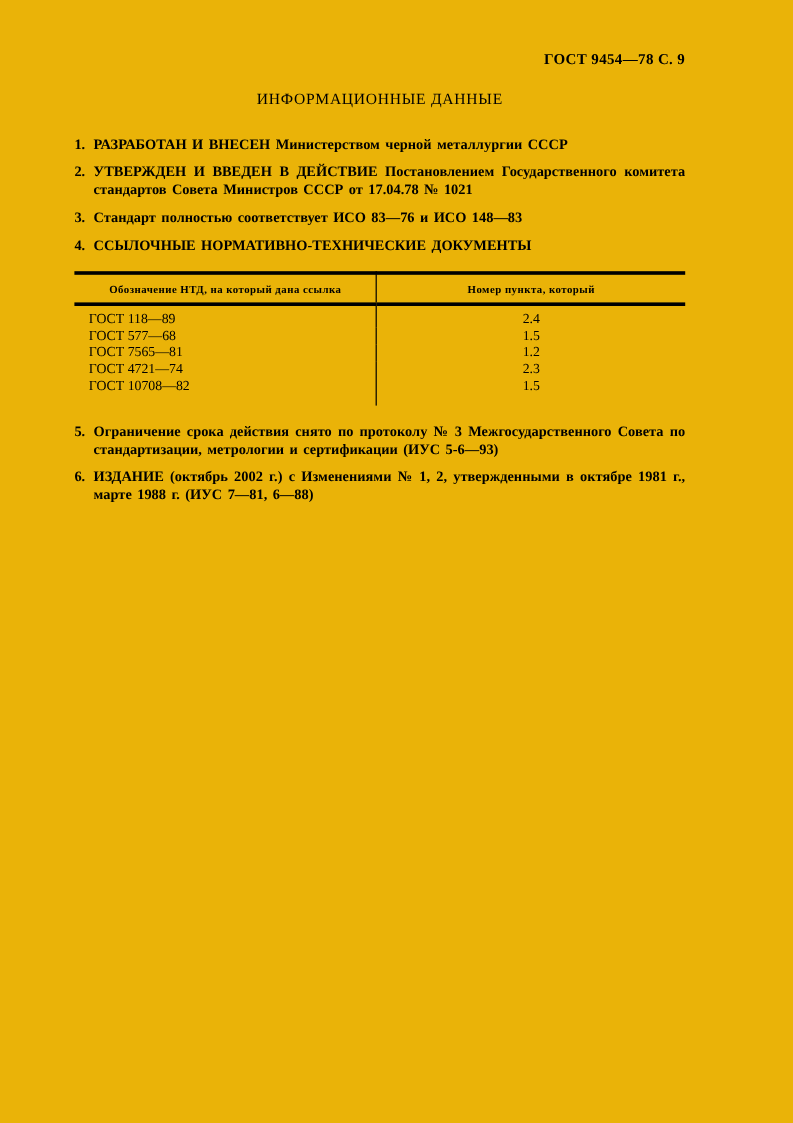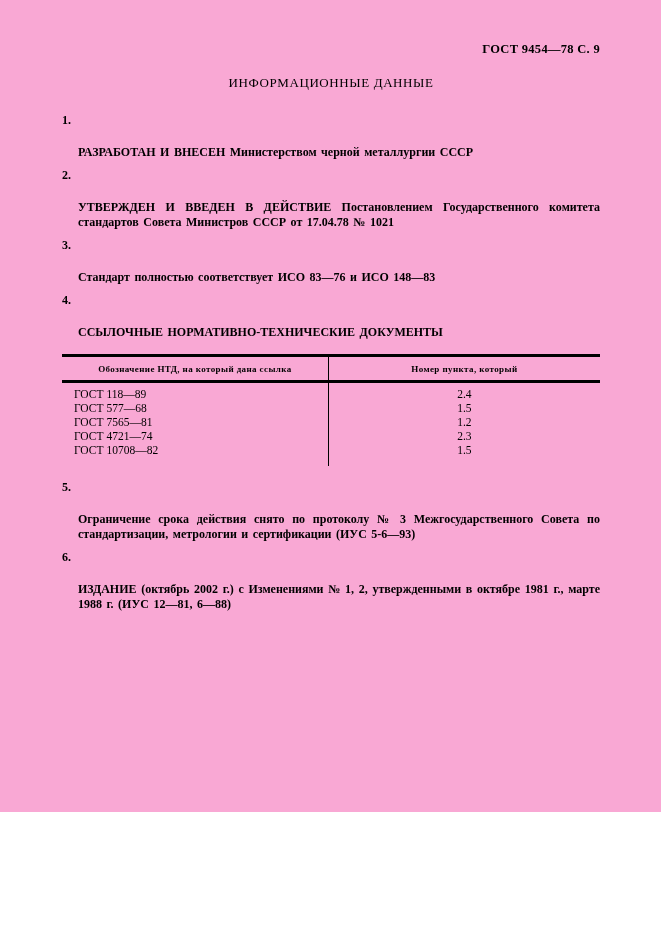--- a/index.html
+++ b/index.html
@@ -1,24 +1,24 @@
 <!DOCTYPE html>
 <html><head>
 <meta charset="utf-8">
 <style>
   html, body { margin: 0; padding: 0; background: #ffffff; }
   .page {
     position: relative;
     width: 661px;
-    height: 812px;
-    background: #f9a8d4;
+    height: 936px;
+    background: #eab308;
     color: #000000;
     font-family: "Liberation Serif", "DejaVu Serif", serif;
     box-sizing: border-box;
-    padding: 42px 61px 0 62px;
+    padding: 42px 90px 0 62px;
     overflow: hidden;
   }
   .doc-header {
     text-align: right;
     font-size: 12.5px;
     font-weight: 700;
     letter-spacing: 0.3px;
     margin-bottom: 18px;
   }
   .title {
@@ -37,21 +37,20 @@
     margin-bottom: 8px;
   }
   .item .num {
     flex: 0 0 16px;
     white-space: nowrap;
   }
   .item .text {
     flex: 1;
     text-align: justify;
     word-spacing: 1.5px;
-    margin-top: 32px;
   }
   table.refs {
     width: 100%;
     border-collapse: collapse;
     margin-top: 14px;
     margin-bottom: 14px;
     border-top: 3px solid #000;
   }
   table.refs th {
     font-size: 9px;
@@ -141,17 +140,17 @@
       </tbody>
     </table>
 
     <div class="item">
       <span class="num">5.</span>
       <span class="text">Ограничение срока действия снято по протоколу № 3 Межгосударственного Совета по стандартизации, метрологии и сертификации (ИУС 5-6—93)</span>
     </div>
 
     <div class="item">
       <span class="num">6.</span>
-      <span class="text">ИЗДАНИЕ (октябрь 2002 г.) с Изменениями № 1, 2, утвержденными в октябре 1981 г., марте 1988 г. (ИУС 12—81, 6—88)</span>
+      <span class="text">ИЗДАНИЕ (октябрь 2002 г.) с Изменениями № 1, 2, утвержденными в октябре 1981 г., марте 1988 г. (ИУС 7—81, 6—88)</span>
     </div>
 
   </div>
 </div>
 
 </body></html>

